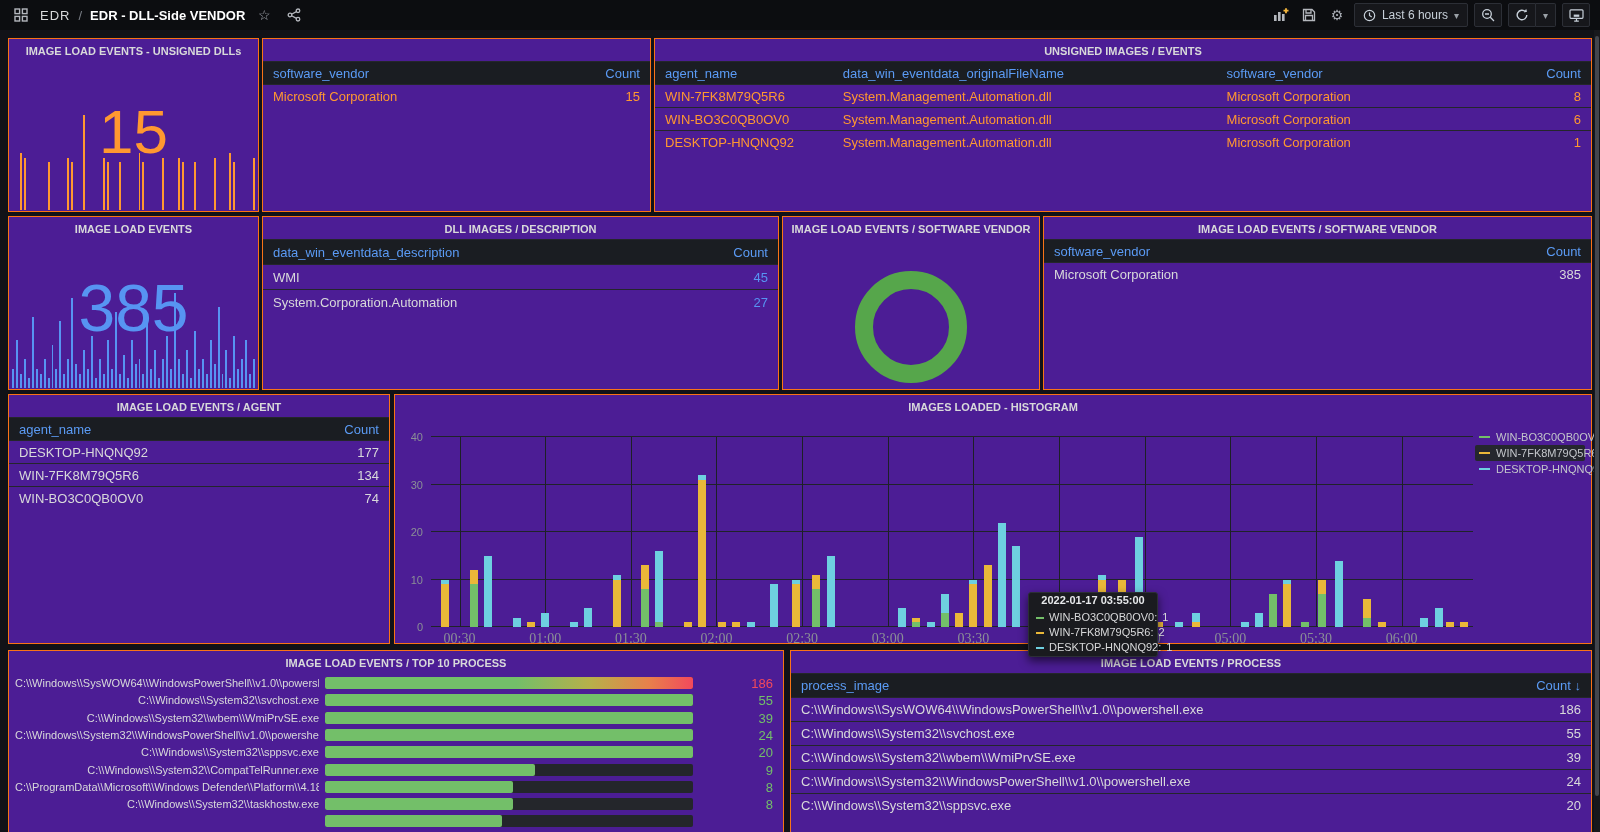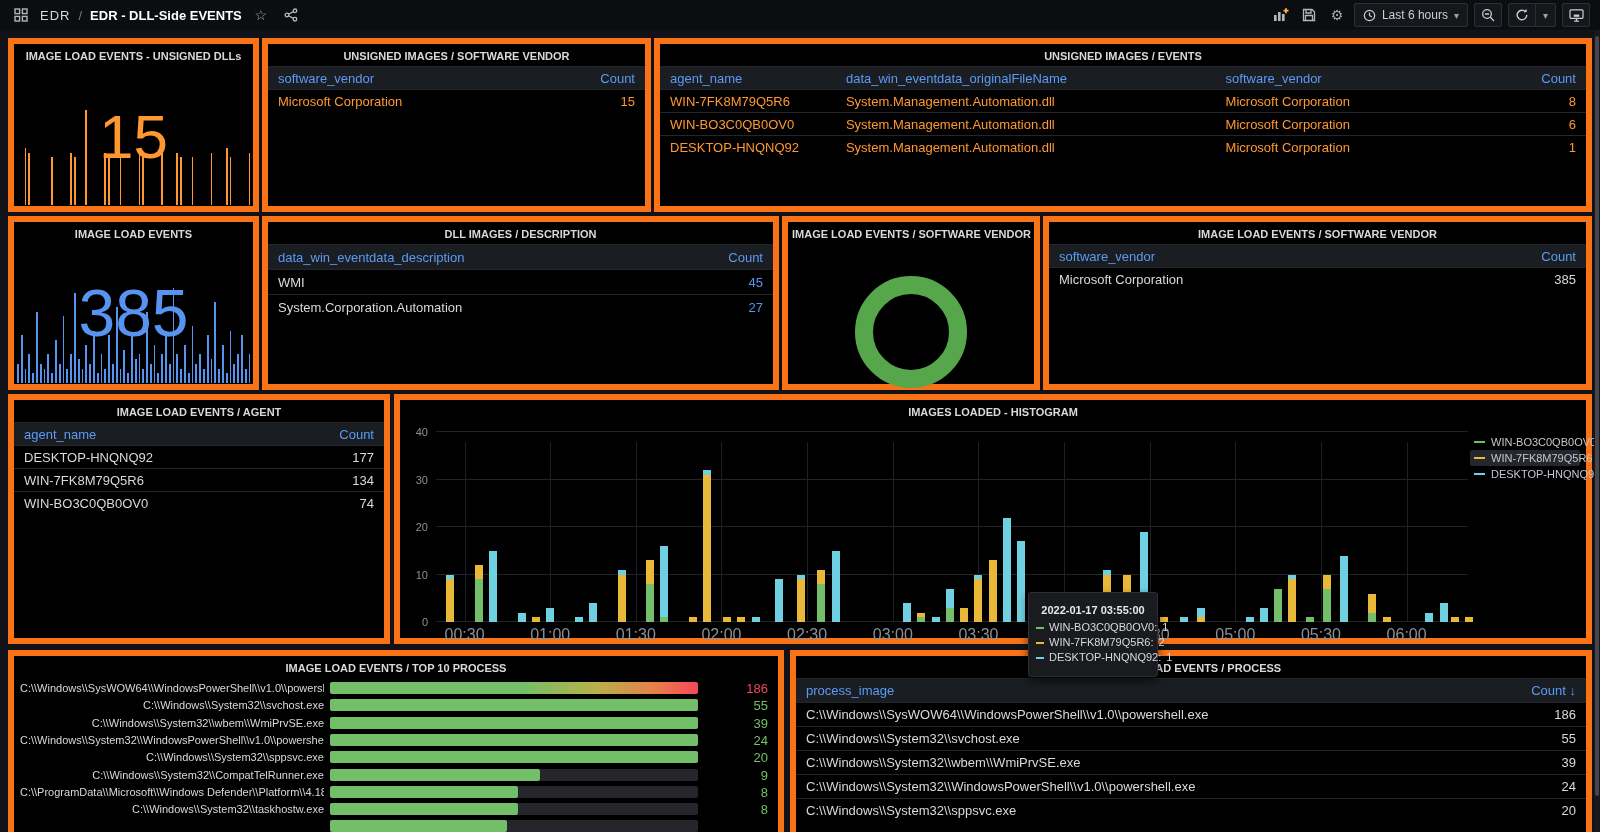--- a/index.html
+++ b/index.html
@@ -19,21 +19,21 @@
   .nav-right { margin-left:auto; display:flex; align-items:center; gap:6px; }
   .navbtn { height:24px; display:flex; align-items:center; gap:6px; background:#16171b;
     border:1px solid #2c2f36; border-radius:2px; padding:0 8px; color:#c7d0d9; font-size:12px; cursor:pointer; }
   .navbtn.icon-only { width:28px; justify-content:center; padding:0; }
   .split { display:flex; }
   .split .navbtn:first-child { border-radius:2px 0 0 2px; }
   .split .navbtn:last-child { border-left:0; border-radius:0 2px 2px 0; width:20px; justify-content:center; padding:0; }
   svg.ic { display:block; }
 
   
-  .panel { position:absolute; background:#000000; border:6px solid #f97316; }
+  .panel { position:absolute; background:#4c1d95; border:1px solid #f97316; }
   .ptitle { margin:0; font-size:11px; font-weight:700; text-align:center; padding:6px 4px 3px;
     color:#d8d9da; white-space:nowrap; overflow:hidden; }
 
   
   .stat-value { position:absolute; width:100%; text-align:center; font-weight:500; line-height:1; }
   .stat-orange { color:#FF9830; font-size:62px; top:62px; }
   .stat-blue   { color:#5794F2; font-size:66px; top:58px; }
   .spark { position:absolute; left:2px; right:2px; bottom:1px; height:98px;
     display:flex; align-items:flex-end; overflow:hidden; }
   .spark b { display:block; width:2px; margin:0 1px; border-radius:0; }
@@ -59,31 +59,31 @@
   .donut { position:absolute; left:50%; top:54px; transform:translateX(-50%);
     width:112px; height:112px; border-radius:50%; border:18px solid #56A64B; }
 
   
   .hplot { position:absolute; left:36px; top:42px; right:118px; bottom:16px; }
   .gl-h { position:absolute; left:0; right:0; height:1px; background:#202329; }
   .gl-v { position:absolute; top:0; bottom:0; width:1px; background:#1d2026; }
   .ylab { position:absolute; right:calc(100% + 8px); width:30px; text-align:right;
     font-size:11px; color:#8b8f96; }
   .xlab { position:absolute; top:calc(100% + 4px); transform:translateX(-50%);
-    font-size:16px; color:#8b8f96; white-space:nowrap; }
+    font-size:14px; color:#8b8f96; white-space:nowrap;font-family:Liberation Serif, serif; }
   .hseg { position:absolute; width:8px; }
   .hlegend { position:absolute; right:6px; top:34px; width:110px; font-size:11px; color:#c3c6cb; }
   .hleg-item { display:flex; align-items:center; gap:6px; padding:2px 4px; border-radius:2px; cursor:pointer; white-space:nowrap; }
   .hleg-item.hl { background:#25272e; }
   .hleg-dash { width:11px; height:2px; flex:none; }
 
   
   .tooltip { position:absolute; left:1028px; top:592px; width:130px; background:#1a1b1f;
     border:1px solid #2c2f36; border-radius:3px; box-shadow:0 4px 10px rgba(0,0,0,.6);
-    padding:11px 7px; font-size:11px; z-index:50; }
+    padding:1px 7px; font-size:11px; z-index:50; }
   .tt-title { font-weight:700; color:#e6e8ea; text-align:center; margin-bottom:4px; font-size:11px; }
   .tt-row { display:flex; align-items:center; gap:5px; line-height:15px; }
   .tt-row .nm { flex:1; white-space:nowrap; }
   .tt-row .vl { text-align:right; }
   .tt-dash { width:8px; height:2px; flex:none; }
 
   
   .grow-label { position:absolute; left:6px; width:304px; text-align:right; font-size:11px;
     color:#d8d9da; white-space:nowrap; overflow:hidden; line-height:13px; }
   .grow-track { position:absolute; left:316px; width:368px; height:12px; background:#24262b; border-radius:2px; }
@@ -108,21 +108,21 @@
             <g fill="none" stroke="#b4b7bd" stroke-width="1.4">
               <rect x="1" y="1" width="4.6" height="4.6"></rect>
               <rect x="8.4" y="1" width="4.6" height="4.6"></rect>
               <rect x="1" y="8.4" width="4.6" height="4.6"></rect>
               <rect x="8.4" y="8.4" width="4.6" height="4.6"></rect>
             </g>
           </svg>
       </span>
       <span class="root">EDR</span>
       <span class="sep">/</span>
-      <span class="title">EDR - DLL-Side EVENTS</span>
+      <span class="title">EDR - DLL-Side VENDOR</span>
       <span class="icon-btn">☆</span>
       <span class="icon-btn">
         <svg class="ic" width="14" height="14" viewBox="0 0 14 14">
             <g fill="none" stroke="#b4b7bd" stroke-width="1.3">
               <circle cx="11" cy="2.8" r="1.8"></circle>
               <circle cx="3" cy="7" r="1.8"></circle>
               <circle cx="11" cy="11.2" r="1.8"></circle>
               <path d="M4.6 6.2 9.4 3.6 M4.6 7.8 9.4 10.4"></path>
             </g>
           </svg>
@@ -256,21 +256,20 @@
         <b style="height: 48px; background: rgb(255, 152, 48);"></b>
         <b style="height: 0px; background: rgb(255, 152, 48);"></b>
         <b style="height: 0px; background: rgb(255, 152, 48);"></b>
         <b style="height: 0px; background: rgb(255, 152, 48);"></b>
         <b style="height: 0px; background: rgb(255, 152, 48);"></b>
         <b style="height: 52px; background: rgb(255, 152, 48);"></b>
       </div>
   </section>
 
   <section class="panel" style="left:262px;top:38px;width:389px;height:174px;">
-    <h2 class="ptitle">UNSIGNED IMAGES / SOFTWARE VENDOR</h2>
     <div class="tbl tbl-2 rows-orange count-orange">
         <div class="t-row t-head">
           <div class="t-cell">software_vendor</div>
           <div class="t-cell">Count</div>
         </div>
         <div class="t-row">
           <div class="t-cell">Microsoft Corporation</div>
           <div class="t-cell">15</div>
         </div>
       </div>

